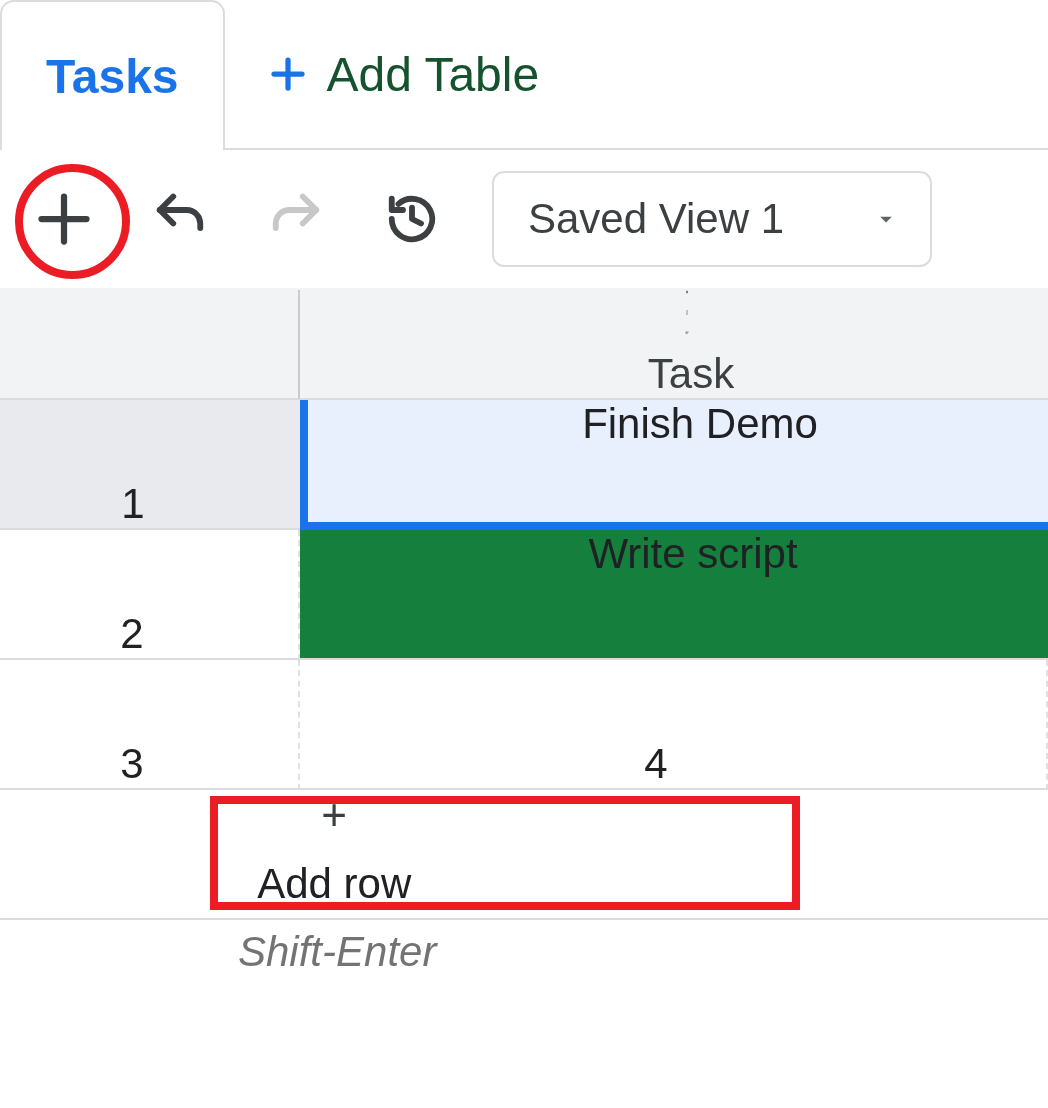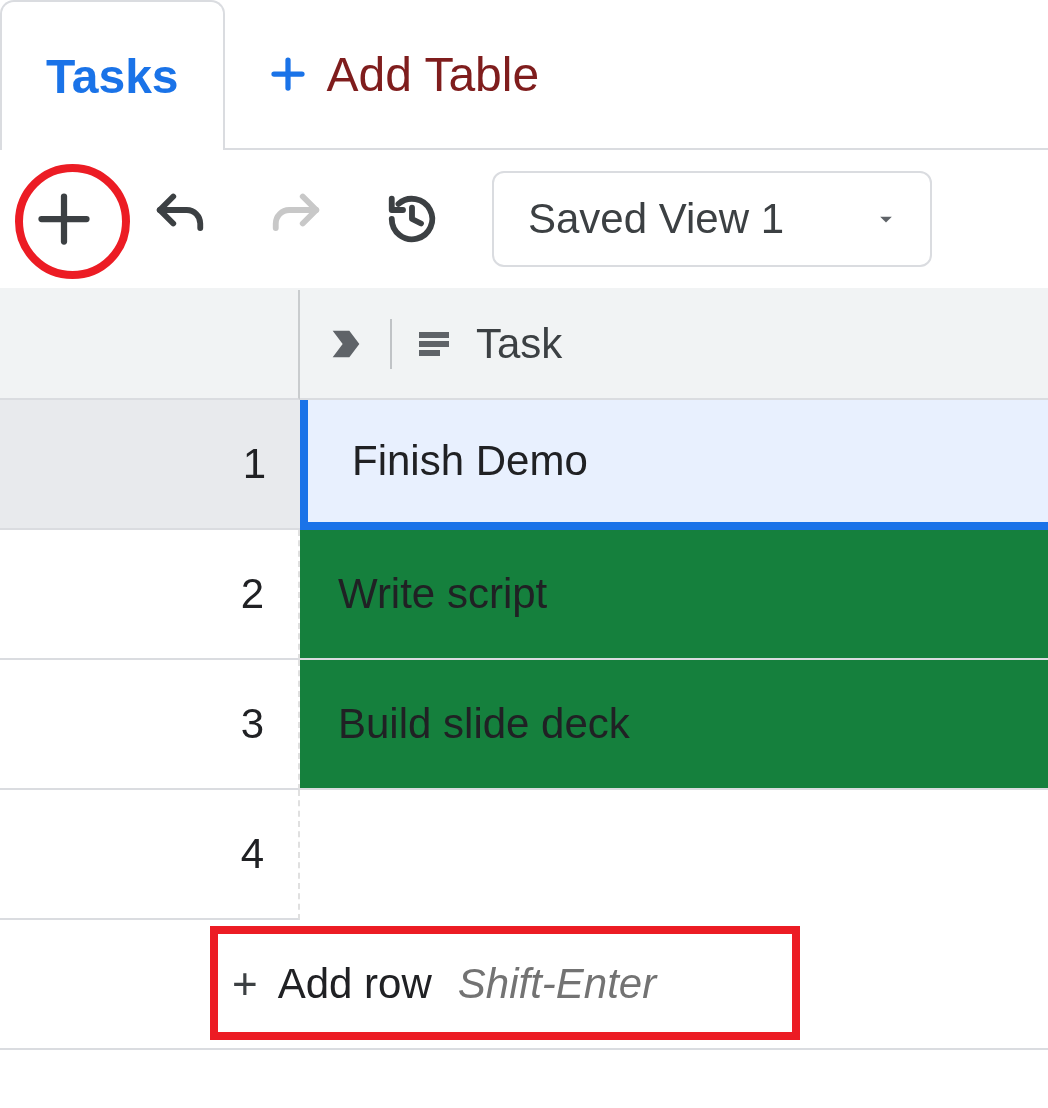--- a/index.html
+++ b/index.html
@@ -36,21 +36,21 @@
     margin-bottom: -2px;
     cursor: pointer;
   }
   .add-table-btn {
     display: flex;
     align-items: center;
     gap: 18px;
     padding: 0 40px;
     font-size: 48px;
     font-weight: 500;
-    color: #7f1d1d;
+    color: #14532d;
     cursor: pointer;
     margin-left: 2px;
   }
   .add-table-btn svg { width: 42px; height: 42px; flex: none; }
 
   
   .tool-bar {
     display: flex;
     align-items: center;
     gap: 28px;
@@ -103,20 +103,21 @@
   .table {
     display: grid;
     grid-template-columns: 300px 1fr;
   }
   .col-head, .row-num, .cell, .add-row {
     border-bottom: 2px solid #dadce0;
     display: flex;
     align-items: center;
     font-size: 42px;
     color: #202124;
+    flex-direction: column;
   }
   .col-head {
     height: 110px;
     background: #f1f3f4;
     font-weight: 400;
     color: #3c4043;
   }
   .col-head.left { border-right: 2px solid #c9ccce; }
   .col-head.right { padding-left: 26px; gap: 16px; }
 
@@ -247,21 +248,20 @@
     <span style="margin-left:8px">Task</span>
   </div>
 
   <div class="row-num selected">1</div>
   <div class="cell selected">Finish Demo</div>
 
   <div class="row-num">2</div>
   <div class="cell">Write script</div>
 
   <div class="row-num">3</div>
-  <div class="cell">Build slide deck</div>
 
   <div class="row-num">4</div>
 
   <div class="add-row-wrap">
     <div class="add-row">
       <span class="plus">+</span>
       <span class="label">Add row</span>
       <span class="hint">Shift-Enter</span>
     </div>
     <div class="highlight-rect"></div>

